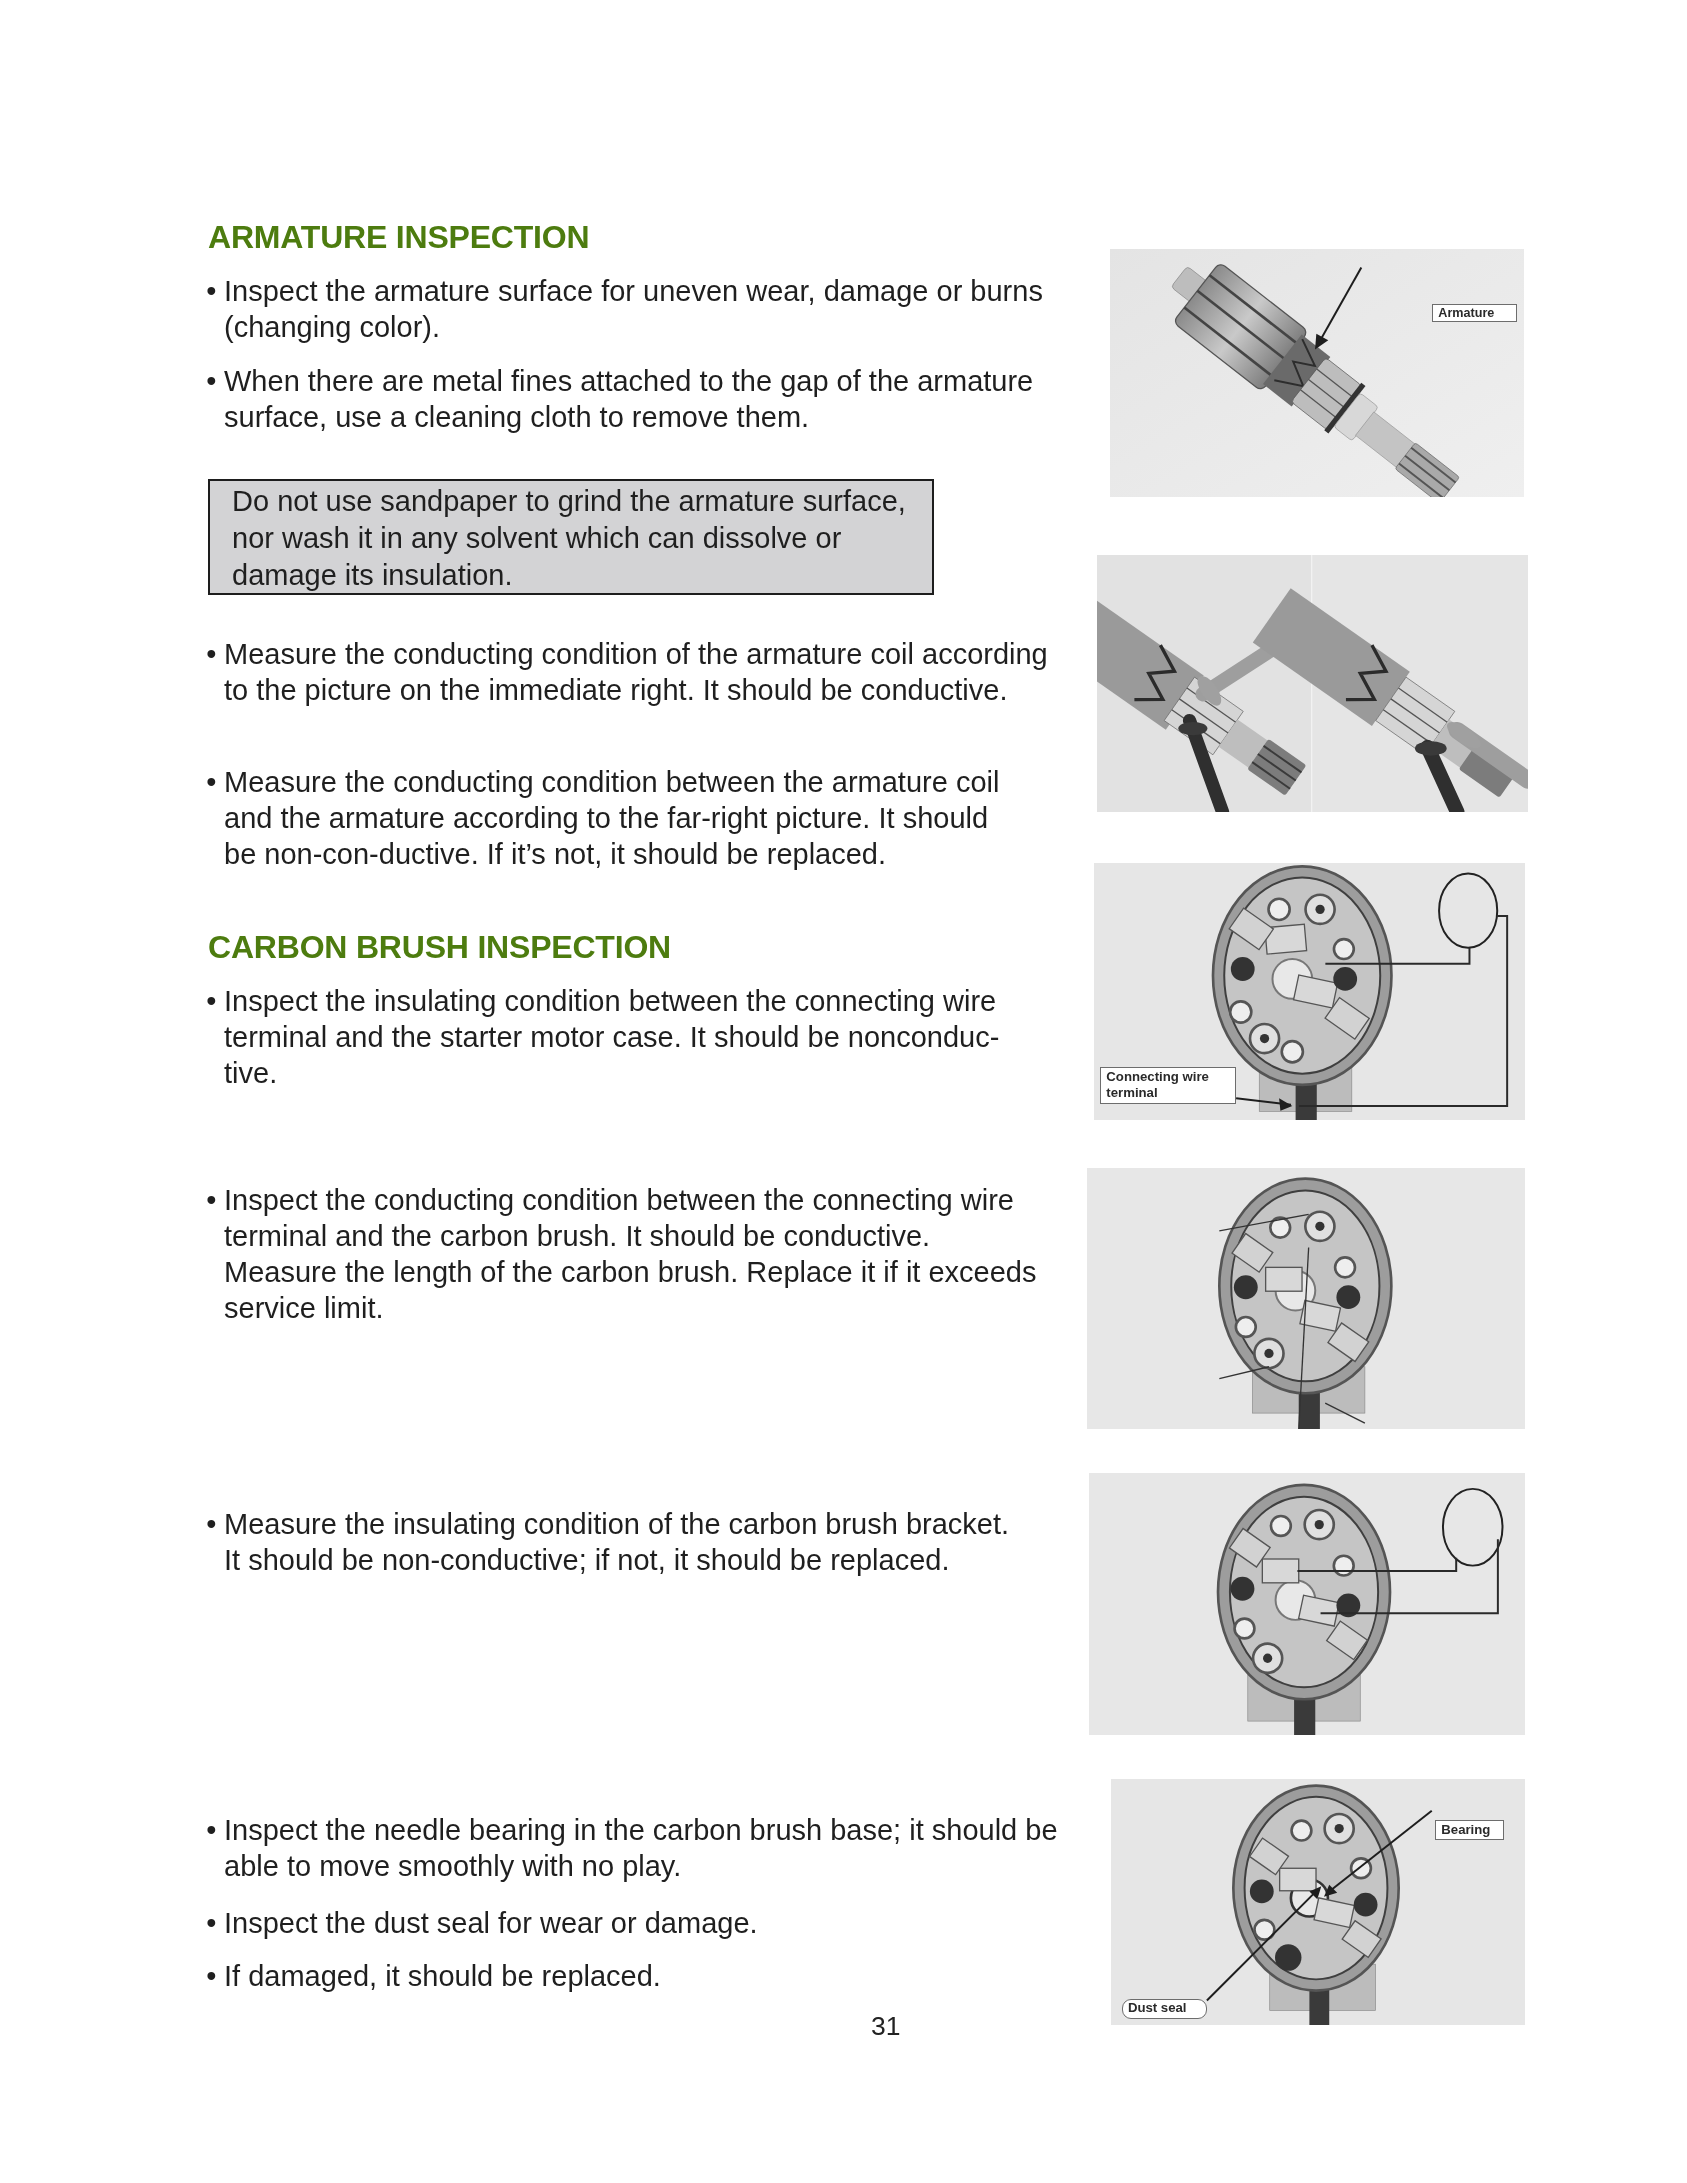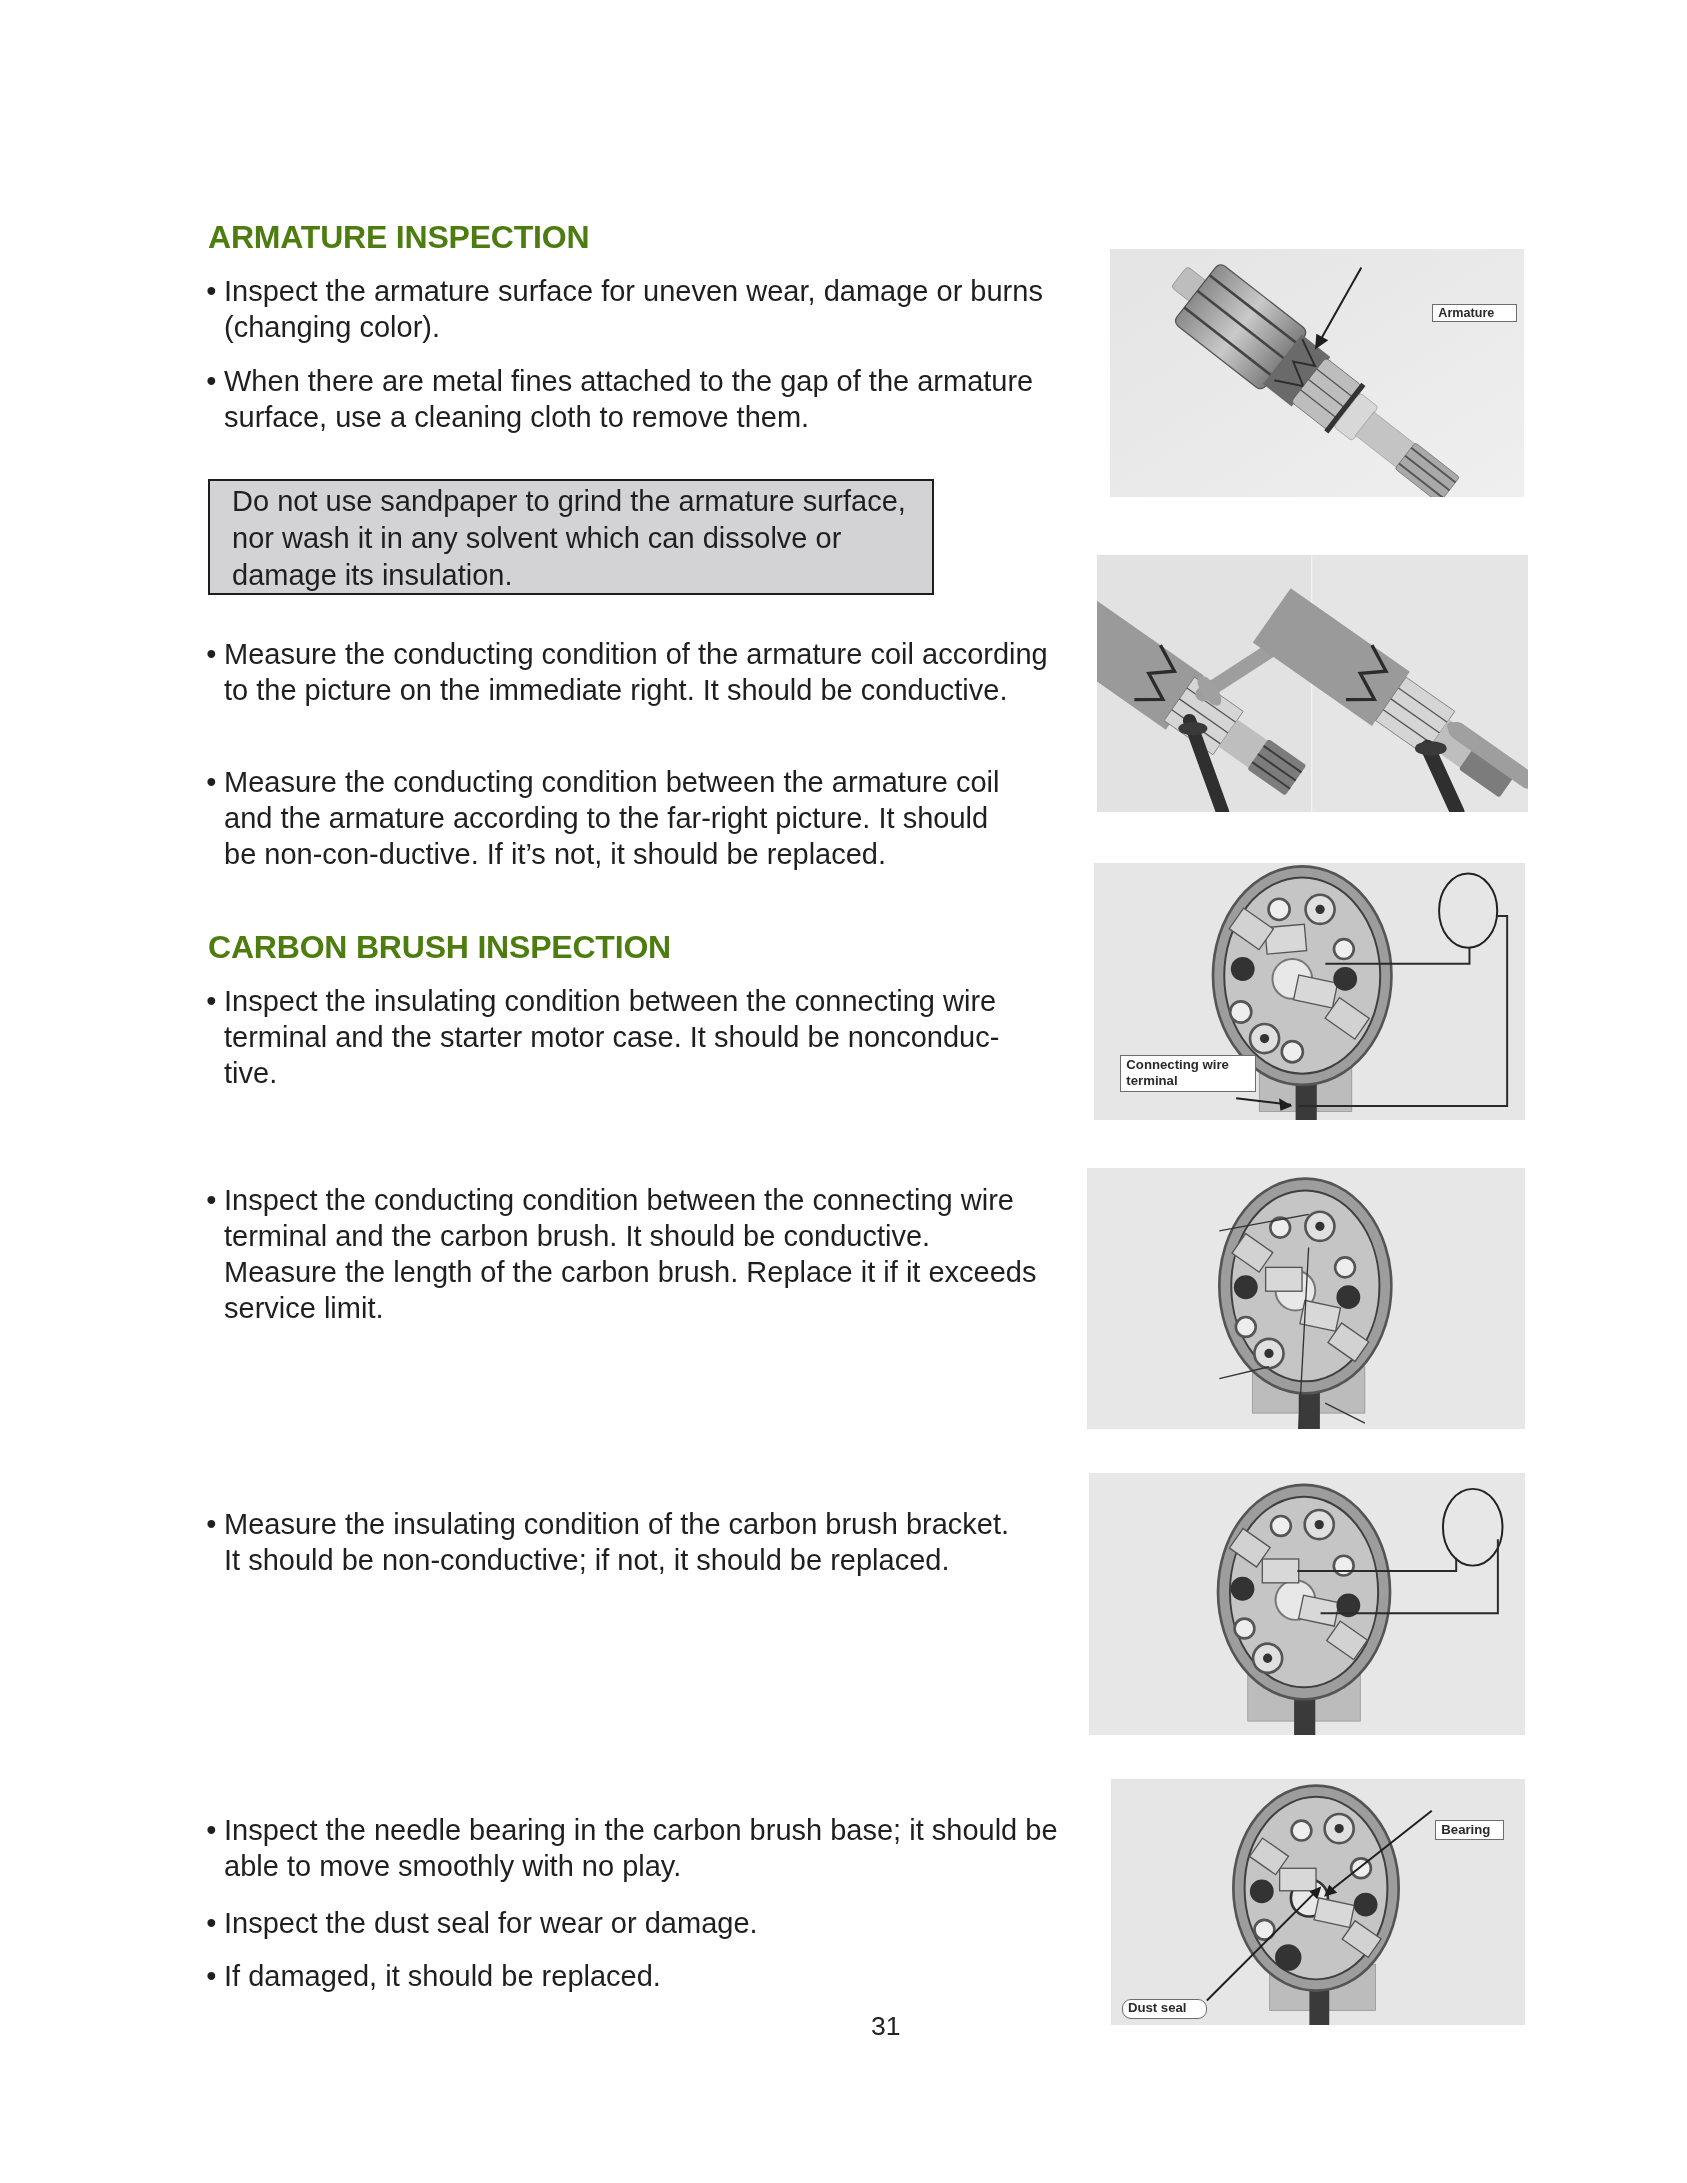--- a/index.html
+++ b/index.html
@@ -200,21 +200,21 @@
     <circle cx="258" cy="265" r="22" fill="#e0e0e0" stroke="#555" stroke-width="4"></circle>
       <circle cx="258" cy="265" r="7" fill="#333"></circle>
     <circle cx="300" cy="285" r="16" fill="#eee" stroke="#555" stroke-width="4"></circle>
 
     <ellipse cx="566" cy="72" rx="44" ry="56" fill="none" stroke="#222" stroke-width="3"></ellipse>
     <polyline points="350,152 568,152 568,128" fill="none" stroke="#2a2a2a" stroke-width="3"></polyline>
     <polyline points="310,367 625,367 625,80 610,80" fill="none" stroke="#2a2a2a" stroke-width="3"></polyline>
     <line x1="215" y1="355" x2="298" y2="365" stroke="#1e1e1e" stroke-width="3"></line>
     <polygon points="300,367 280,355 282,374" fill="#1e1e1e"></polygon>
   </svg>
-  <div class="callout" style="left:6px; top:192px; width:136px; height:37px; font-size:13.2px; line-height:16px;margin-left:20px;">
+  <div class="callout" style="left:6px; top:204px; width:136px; height:37px; font-size:13.2px; line-height:16px;">
     <div>Connecting wire</div>
     <div>terminal</div>
   </div>
 </div>
 
 <div class="photo" style="left:1087px; top:1168px; width:438px; height:261px;">
   <svg viewBox="0 0 662 394" preserveAspectRatio="none">
     <rect width="662" height="394" fill="#e7e7e7"></rect>
     <rect x="250" y="300" width="170" height="70" fill="#bcbcbc" stroke="#8a8a8a"></rect>
     <rect x="320" y="330" width="32" height="64" fill="#3a3a3a"></rect>

